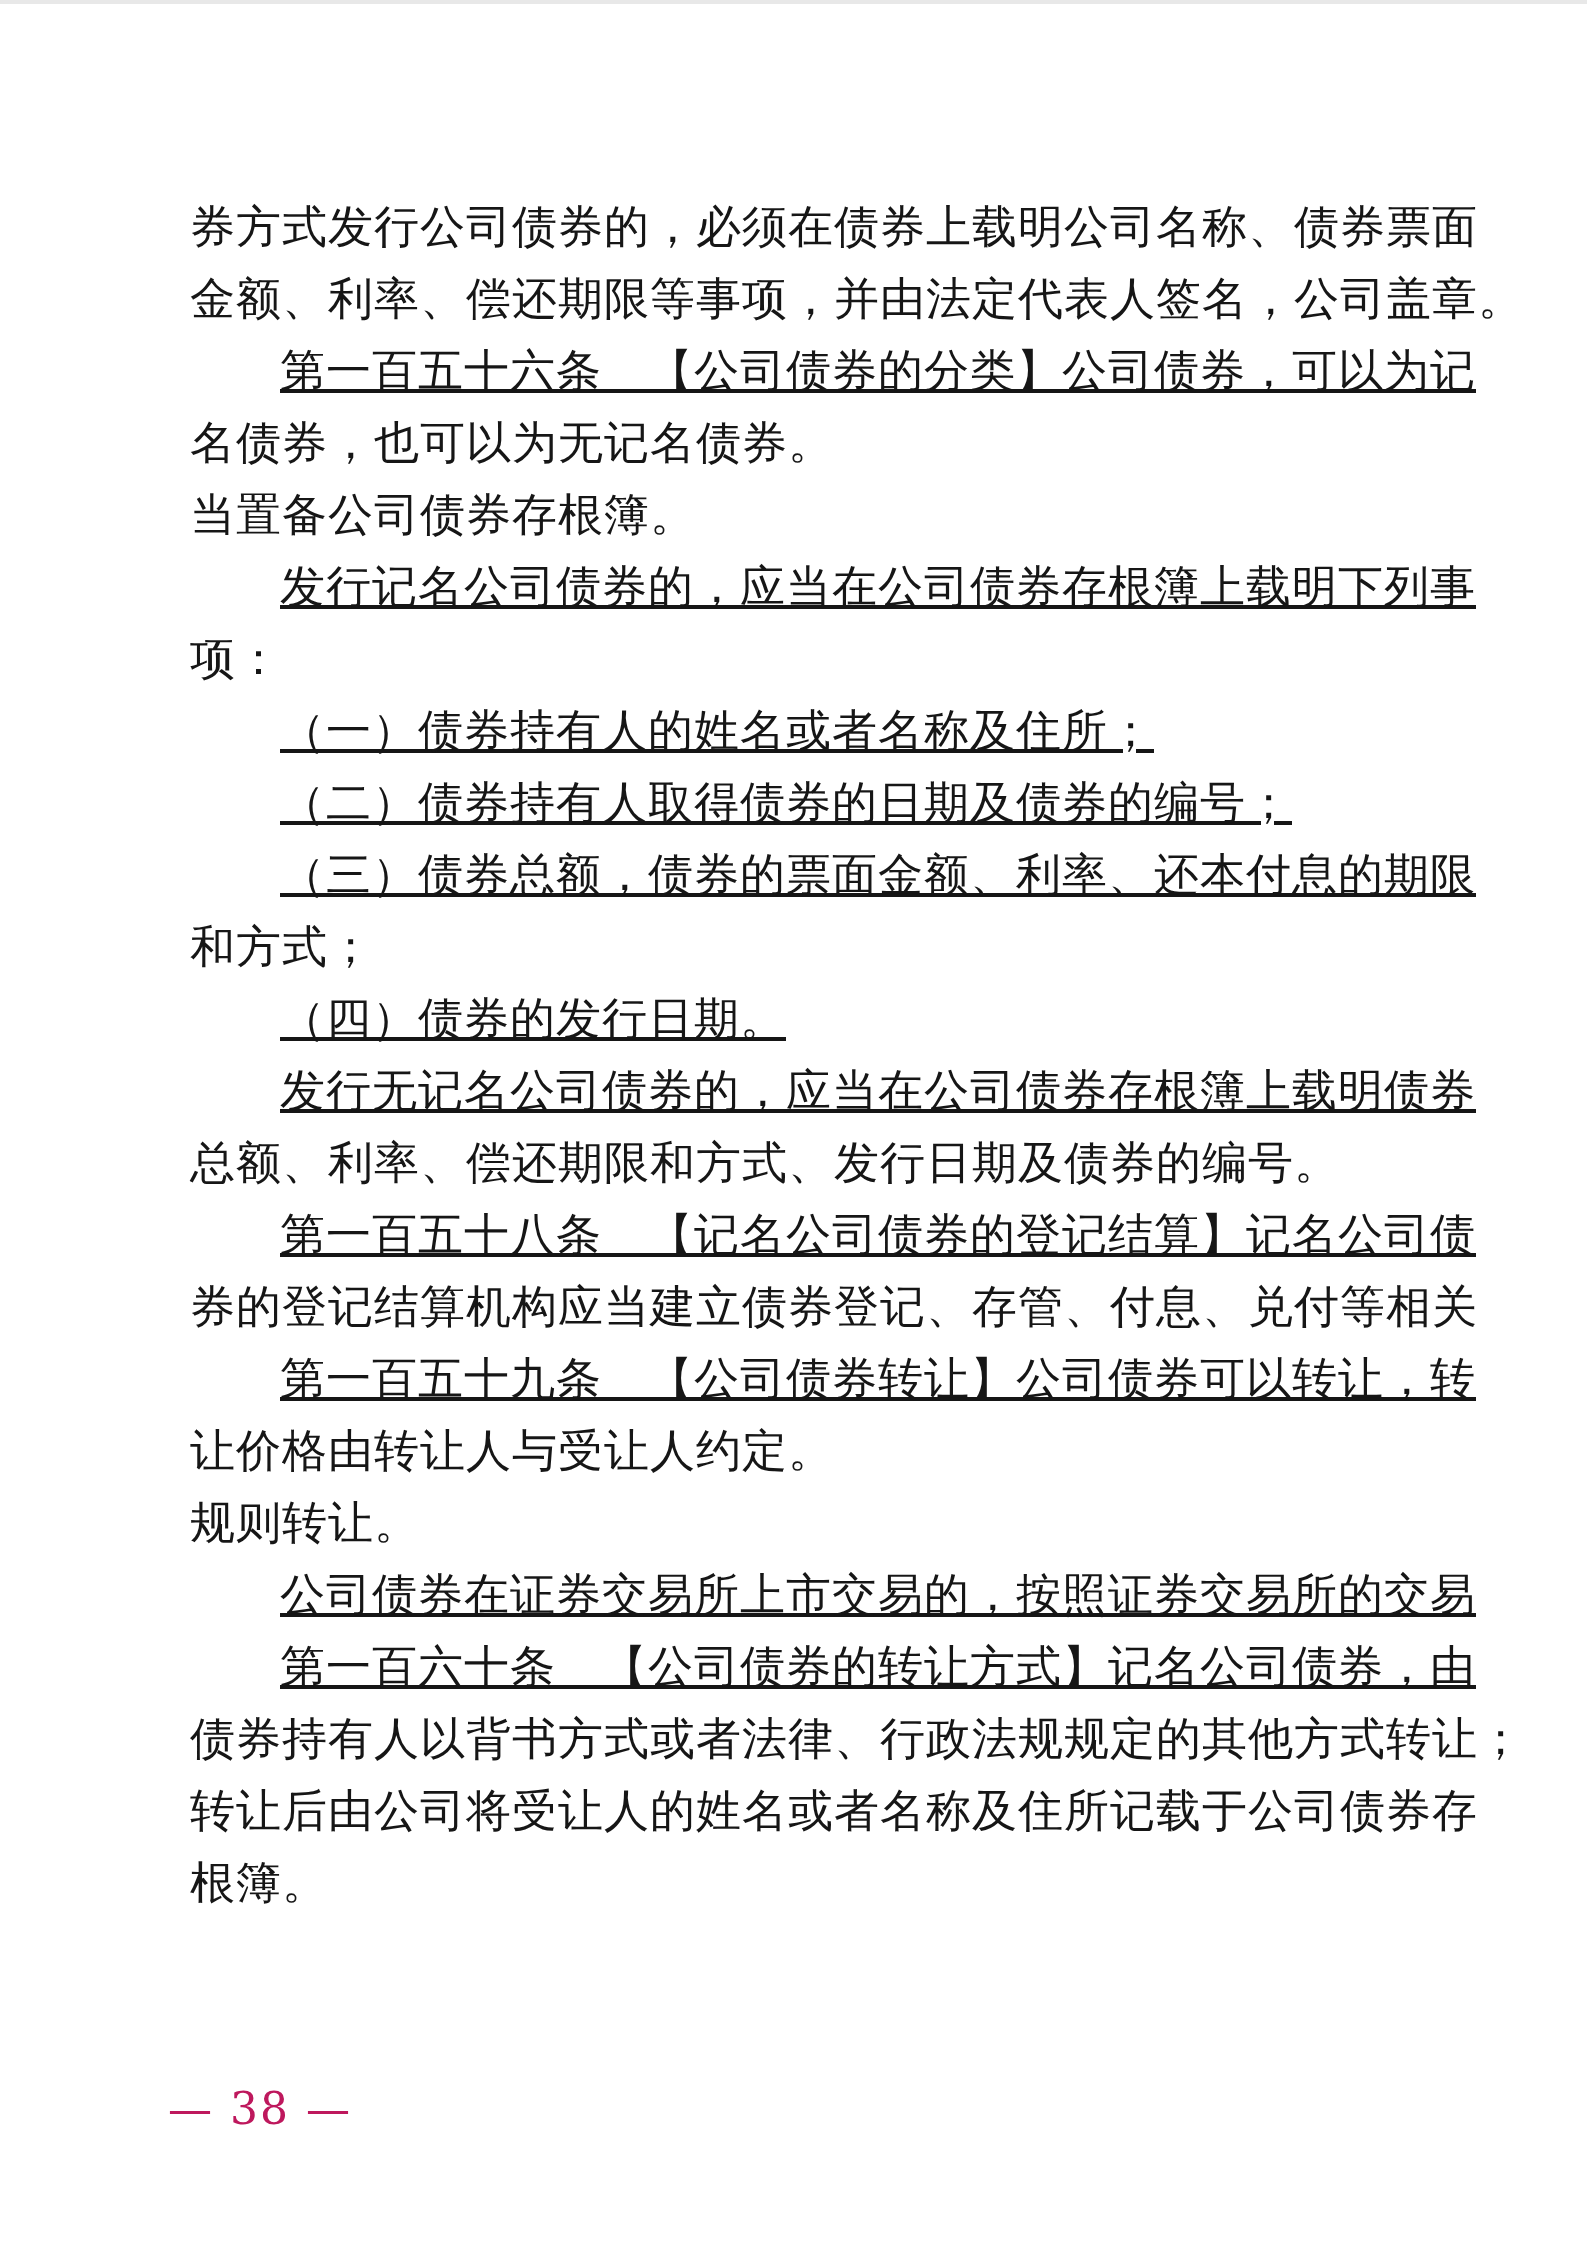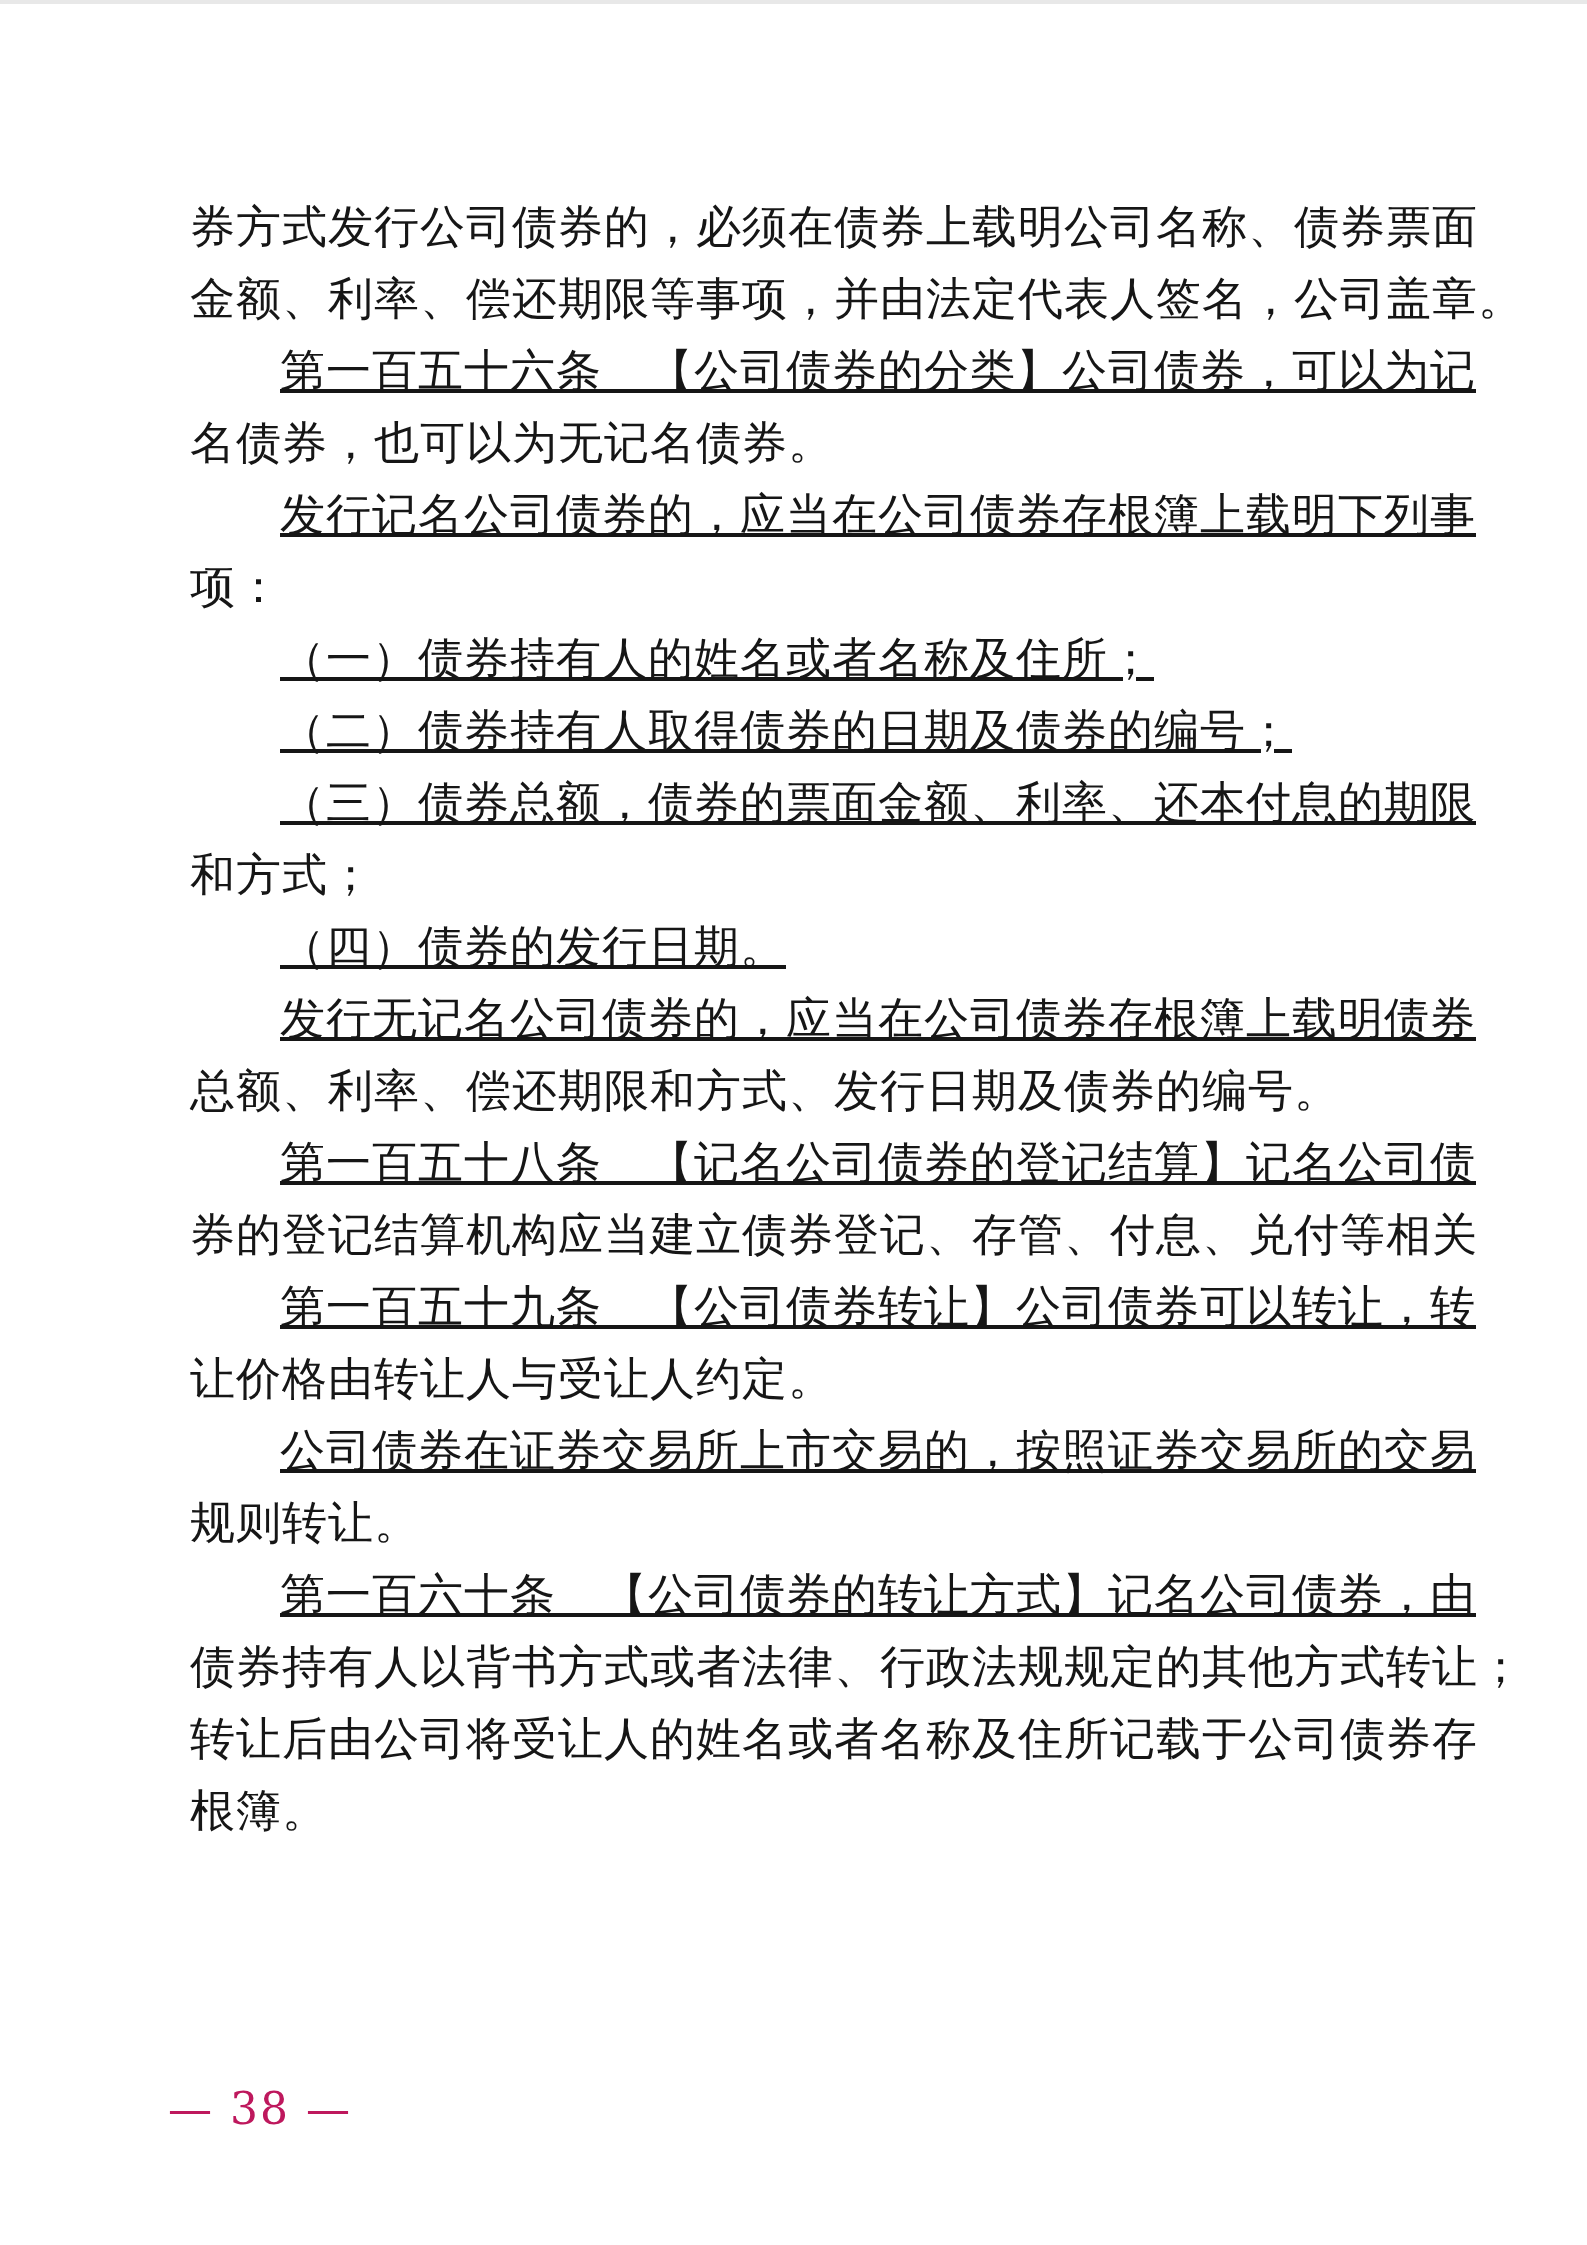--- a/index.html
+++ b/index.html
@@ -49,34 +49,35 @@
 </style>
 </head>
 <body>
 
 <div class="page">
   <div class="content">
       <div class="line">券方式发行公司债券的，必须在债券上载明公司名称、债券票面</div>
       <div class="line">金额、利率、偿还期限等事项，并由法定代表人签名，公司盖章。</div>
       <div class="line indent">第一百五十六条　【公司债券的分类】公司债券，可以为记</div>
       <div class="line">名债券，也可以为无记名债券。</div>
+      <div class="line">当置备公司债券存根簿。</div>
       <div class="line indent">发行记名公司债券的，应当在公司债券存根簿上载明下列事</div>
       <div class="line">项：</div>
       <div class="line indent">（一）债券持有人的姓名或者名称及住所；</div>
       <div class="line indent">（二）债券持有人取得债券的日期及债券的编号；</div>
       <div class="line indent">（三）债券总额，债券的票面金额、利率、还本付息的期限</div>
       <div class="line">和方式；</div>
       <div class="line indent">（四）债券的发行日期。</div>
       <div class="line indent">发行无记名公司债券的，应当在公司债券存根簿上载明债券</div>
       <div class="line">总额、利率、偿还期限和方式、发行日期及债券的编号。</div>
       <div class="line indent">第一百五十八条　【记名公司债券的登记结算】记名公司债</div>
       <div class="line">券的登记结算机构应当建立债券登记、存管、付息、兑付等相关</div>
       <div class="line indent">第一百五十九条　【公司债券转让】公司债券可以转让，转</div>
       <div class="line">让价格由转让人与受让人约定。</div>
+      <div class="line">规则转让。</div>
       <div class="line indent">公司债券在证券交易所上市交易的，按照证券交易所的交易</div>
-      <div class="line">规则转让。</div>
       <div class="line indent">第一百六十条　【公司债券的转让方式】记名公司债券，由</div>
       <div class="line">债券持有人以背书方式或者法律、行政法规规定的其他方式转让；</div>
       <div class="line">转让后由公司将受让人的姓名或者名称及住所记载于公司债券存</div>
       <div class="line">根簿。</div>
     </div>
   <div class="footer">— 38 —</div>
 </div>
 
 </body></html>

